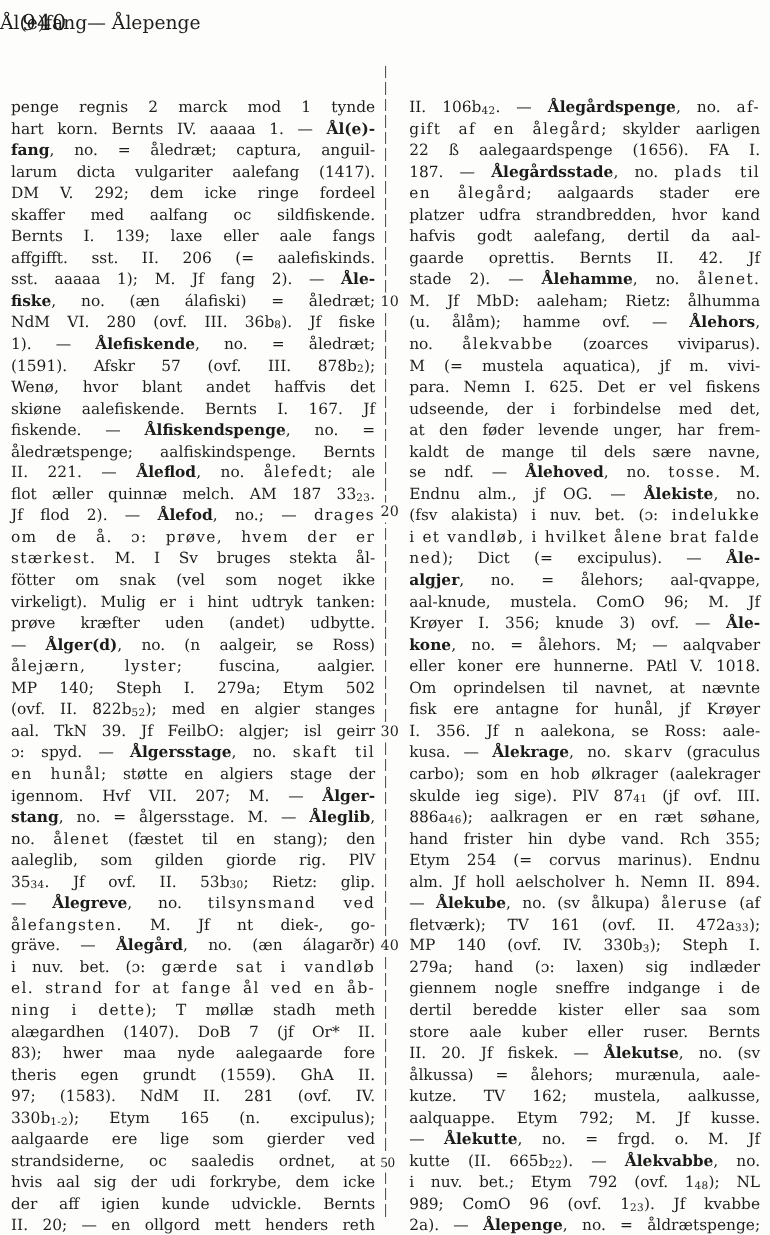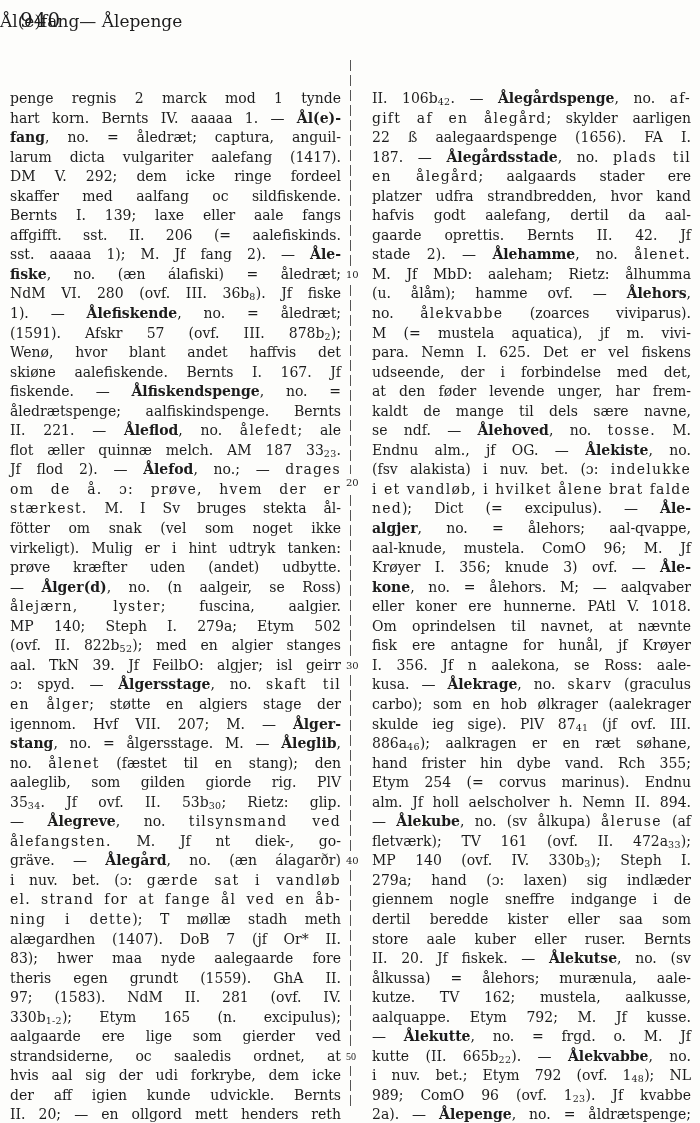--- a/index.html
+++ b/index.html
@@ -24,21 +24,21 @@
     height:19.55px;overflow:visible;
   }
   .hw{font-weight:bold;}
   .sp{letter-spacing:1.2px;}
   .sub{font-size:9.5px;vertical-align:-1.5px;letter-spacing:0.3px;}
   .divider{
     position:absolute;left:350px;top:60px;width:1px;height:1048px;
     background:repeating-linear-gradient(to bottom,#555 0 11px,transparent 11px 15px);
   }
   .lnum{
-    position:absolute;left:-26px;width:24px;font-size:10px;line-height:14px;
+    position:absolute;left:-26px;width:24px;font-size:13px;line-height:14px;
     background:#fdfdfb;text-align:left;padding:2px 0;color:#222;
   }
 </style>
 </head>
 <body>
 
 <div class="page-number">940</div>
 <div class="page-title">Ål(e)fang— Ålepenge</div>
 
 <div class="divider"></div>
@@ -68,21 +68,21 @@
     <div class="tl"><span class="sp">stærkest.</span> M. I Sv bruges stekta ål-</div>
     <div class="tl">fötter om snak (vel som noget ikke</div>
     <div class="tl">virkeligt). Mulig er i hint udtryk tanken:</div>
     <div class="tl">prøve kræfter uden (andet) udbytte.</div>
     <div class="tl">— <span class="hw">Ålger(d)</span>, no. (n aalgeir, se Ross)</div>
     <div class="tl"><span class="sp">ålejærn, lyster</span>; fuscina, aalgier.</div>
     <div class="tl">MP 140; Steph I. 279a; Etym 502</div>
     <div class="tl">(ovf. II. 822b<span class="sub">52</span>); med en algier stanges</div>
     <div class="tl">aal. TkN 39. Jf FeilbO: algjer; isl geirr</div>
     <div class="tl">ɔ: spyd. — <span class="hw">Ålgersstage</span>, no. <span class="sp">skaft til</span></div>
-    <div class="tl"><span class="sp">en ålger</span>; støtte en algiers stage der</div>
+    <div class="tl"><span class="sp">en hunål</span>; støtte en algiers stage der</div>
     <div class="tl">igennom. Hvf VII. 207; M. — <span class="hw">Ålger-</span></div>
     <div class="tl"><span class="hw">stang</span>, no. = ålgersstage. M. — <span class="hw">Åleglib</span>,</div>
     <div class="tl">no. <span class="sp">ålenet</span> (fæstet til en stang); den</div>
     <div class="tl">aaleglib, som gilden giorde rig. PlV</div>
     <div class="tl">35<span class="sub">34</span>. Jf ovf. II. 53b<span class="sub">30</span>; Rietz: glip.</div>
     <div class="tl">— <span class="hw">Ålegreve</span>, no. <span class="sp">tilsynsmand ved</span></div>
     <div class="tl"><span class="sp">ålefangsten.</span> M. Jf nt diek-, go-</div>
     <div class="tl">gräve. — <span class="hw">Ålegård</span>, no. (æn álagarðr)</div>
     <div class="tl">i nuv. bet. (ɔ: <span class="sp">gærde sat i vandløb</span></div>
     <div class="tl"><span class="sp">el. strand for at fange ål ved en åb-</span></div>
@@ -148,17 +148,17 @@
     <div class="tl">ålkussa) = ålehors; murænula, aale-</div>
     <div class="tl">kutze. TV 162; mustela, aalkusse,</div>
     <div class="tl">aalquappe. Etym 792; M. Jf kusse.</div>
     <div class="tl">— <span class="hw">Ålekutte</span>, no. = frgd. o. M. Jf</div>
     <div class="tl">kutte (II. 665b<span class="sub">22</span>). — <span class="hw">Ålekvabbe</span>, no.</div>
     <div class="tl">i nuv. bet.; Etym 792 (ovf. 1<span class="sub">48</span>); NL</div>
     <div class="tl">989; ComO 96 (ovf. 1<span class="sub">23</span>). Jf kvabbe</div>
     <div class="tl">2a). — <span class="hw">Ålepenge</span>, no. = åldrætspenge;</div>
     <div class="tl">13 ß 1 alb. aalepenge (1625). HT<span class="sub">3</span> I.</div>
     <div class="lnum" style="top: 176.95px;">10</div>
-    <div class="lnum" style="top: 385px;">20</div>
+    <div class="lnum" style="top: 368px;">20</div>
     <div class="lnum" style="top: 567.95px;">30</div>
     <div class="lnum" style="top: 763.45px;">40</div>
     <div class="lnum" style="top: 958.95px; font-family: Liberation Serif, serif;">50</div>
   </div>
 
 </body></html>

